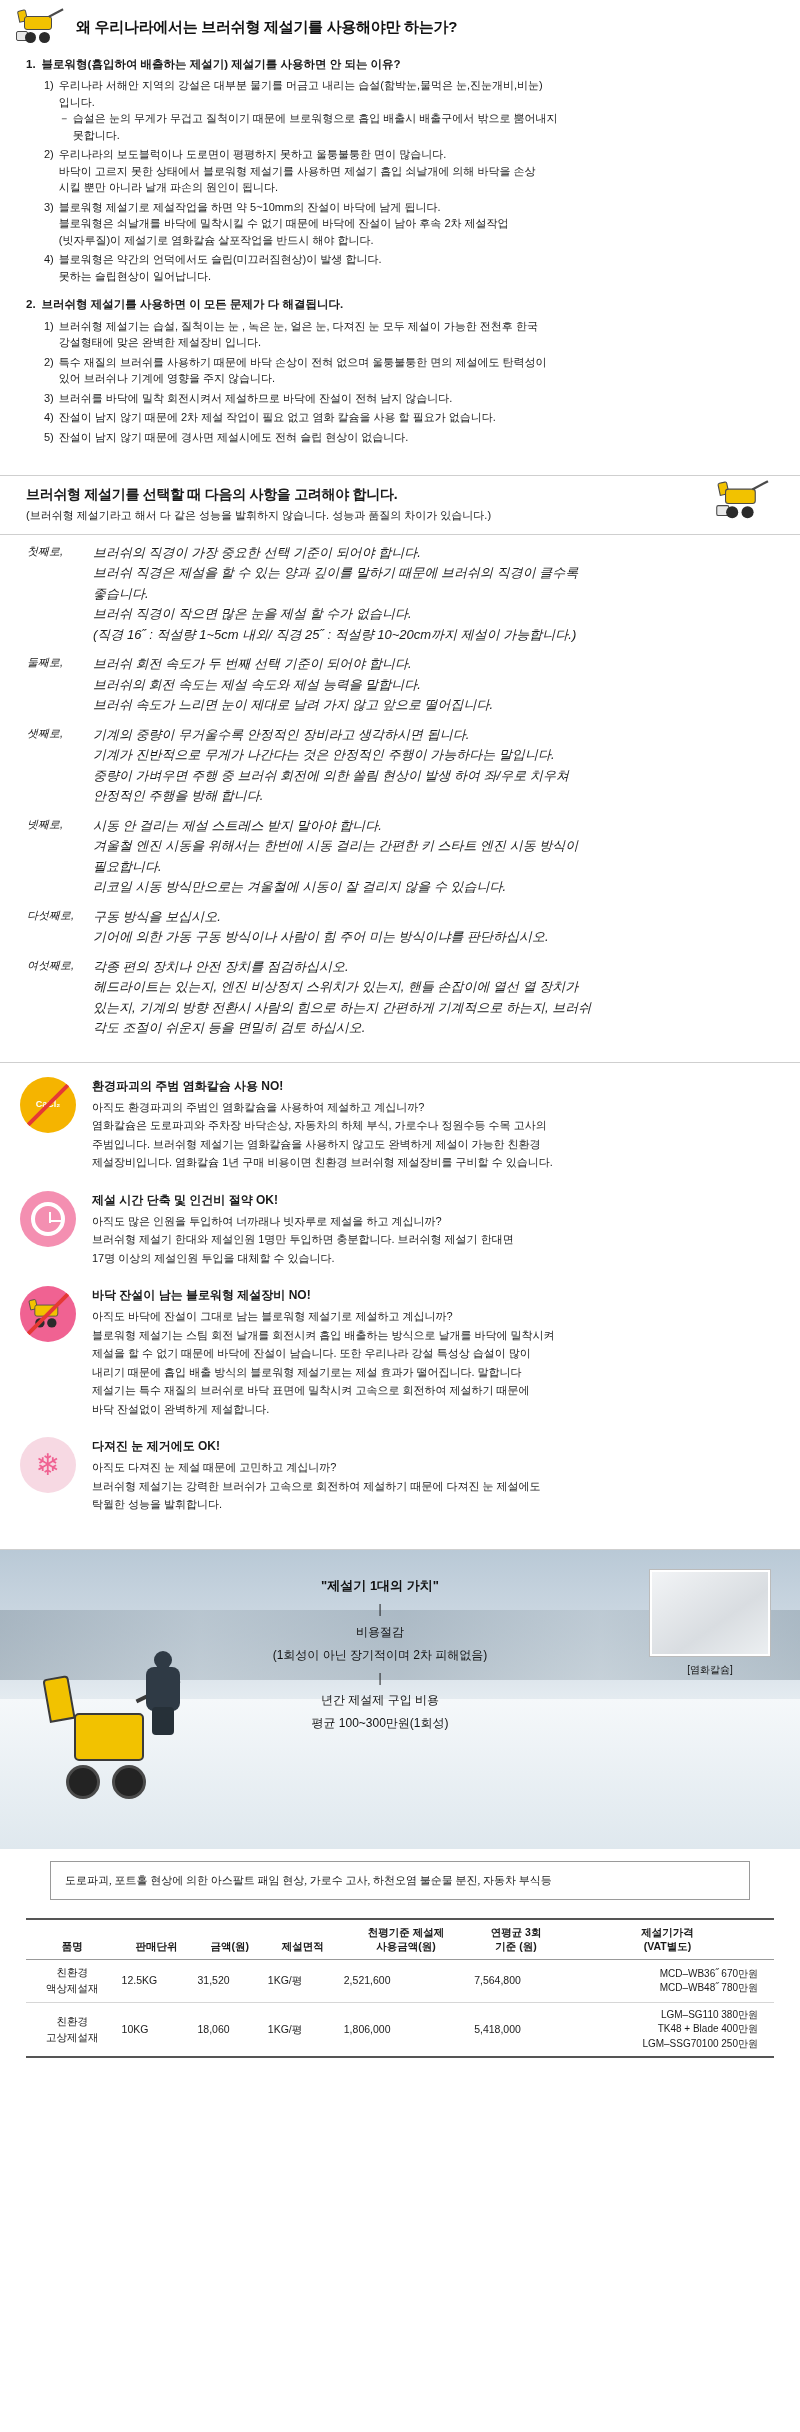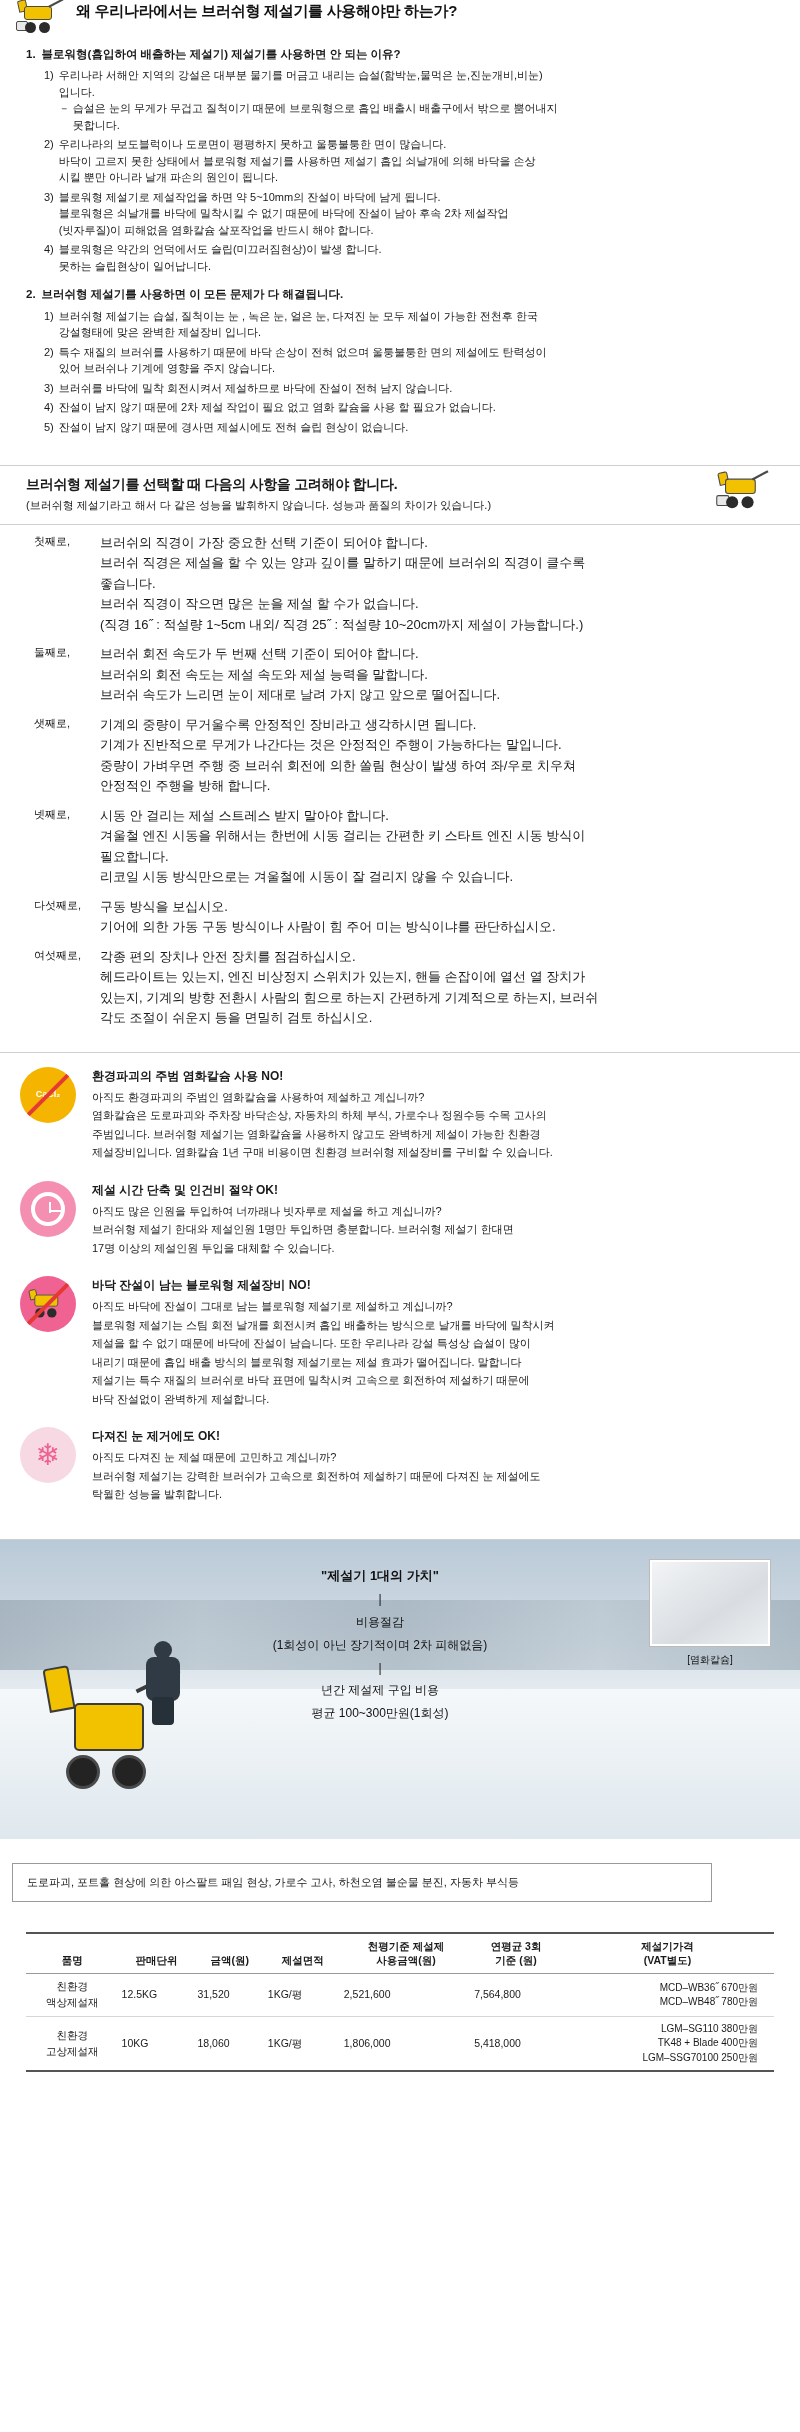--- a/index.html
+++ b/index.html
@@ -10,22 +10,23 @@
     color: #1a1a1a;
     background: #ffffff;
     font-size: 11px;
     line-height: 1.5;
   }
   .page { width: 800px; position: relative; }
 
   
   .header {
     display: flex;
+    align-items: center;
     gap: 10px;
-    padding: 0 14px 8px 14px;
+    padding: 10px 14px 8px 14px;
   }
   .header-icon {
     width: 52px; height: 34px;
     flex: 0 0 52px;
     position: relative;
   }
   .snowblower {
     width: 52px; height: 34px;
     position: relative;
   }
@@ -94,21 +95,21 @@
   }
   .consider .sub {
     font-size: 11px;
     margin: 0;
   }
   .consider-icon {
     position:absolute; right: 26px; top: 6px;
     width: 60px; height: 36px;
   }
 
-  .ordered-block { padding: 8px 26px 14px 34px; }
+  .ordered-block { padding: 8px 26px 14px 27px; font-style: italic; }
   .ord-row { display: flex; margin-bottom: 9px; }
   .ord-label { flex: 0 0 66px; font-size: 11px; }
   .ord-body { flex: 1 1 auto; font-size: 13px; }
   .ord-body p { margin: 0 0 1px 0; }
 
   
   .features { border-top: 1px solid #cfcfcf; padding: 14px 26px 16px 20px; }
   .feat-row { display: flex; gap: 14px; margin-bottom: 18px; align-items: flex-start; }
   .feat-icon { flex: 0 0 58px; height: 58px; position: relative; }
   .badge {
@@ -178,24 +179,24 @@
     border: 2px solid #ffffff;
     box-shadow: 0 0 0 1px #bbb;
   }
   .salt-caption {
     position:absolute; right: 30px; top: 112px; width:120px; text-align:center;
     font-size: 10px; color:#111;
   }
 
   
   .warnbox {
-    margin: 12px;
+    margin: 0;
     padding: 12px 0 14px 0;
     background:#ffffff;
-    display:flex; justify-content:flex-start;
+    display:flex; justify-content:center;font-family:Liberation Serif, serif;
   }
   .warn-inner {
     width: 700px;
     border: 1px solid #9a9a9a;
     padding: 10px 14px;
     font-size: 11px;
     line-height: 1.6;
   }
 
   
@@ -262,21 +263,21 @@
             <div>우리나라의 보도블럭이나 도로면이 평평하지 못하고 울퉁불퉁한 면이 많습니다.</div>
             <div>바닥이 고르지 못한 상태에서 블로워형 제설기를 사용하면 제설기 흡입 쇠날개에 의해 바닥을 손상</div>
             <div>시킬 뿐만 아니라 날개 파손의 원인이 됩니다.</div>
           </span>
         </div>
         <div class="sub-item">
           <span class="sub-num">3)</span>
           <span class="sub-text">
             <div>블로워형 제설기로 제설작업을 하면 약 5~10mm의 잔설이 바닥에 남게 됩니다.</div>
             <div>블로워형은 쇠날개를 바닥에 밀착시킬 수 없기 때문에 바닥에 잔설이 남아 후속 2차 제설작업</div>
-            <div>(빗자루질)이 피해없음 염화칼슘 살포작업을 반드시 해야 합니다.</div>
+            <div>(빗자루질)이 제설기로 염화칼슘 살포작업을 반드시 해야 합니다.</div>
           </span>
         </div>
         <div class="sub-item">
           <span class="sub-num">4)</span>
           <span class="sub-text">
             <div>블로워형은 약간의 언덕에서도 슬립(미끄러짐현상)이 발생 합니다.</div>
             <div>못하는 슬립현상이 일어납니다.</div>
           </span>
         </div>
       </div>

